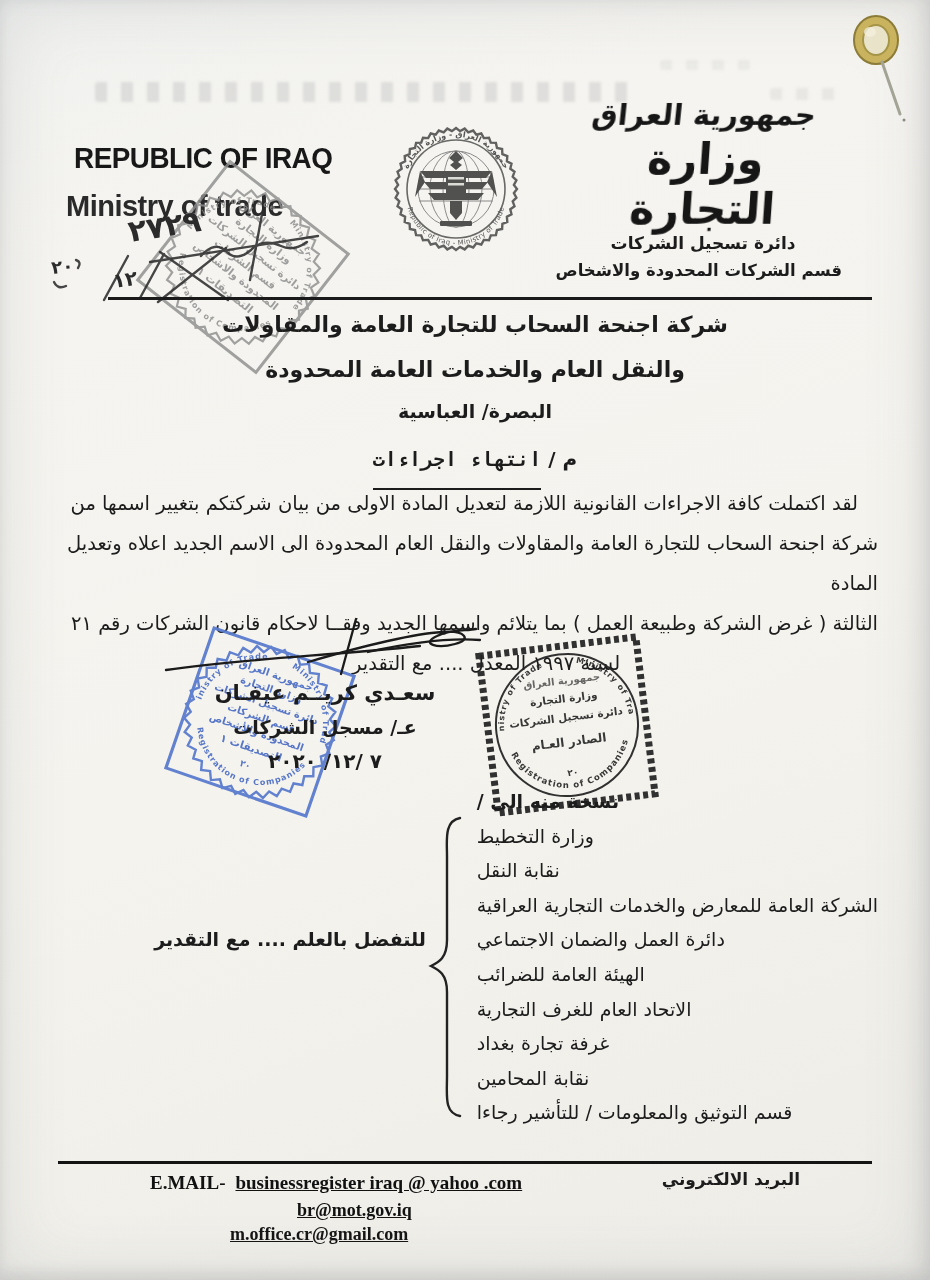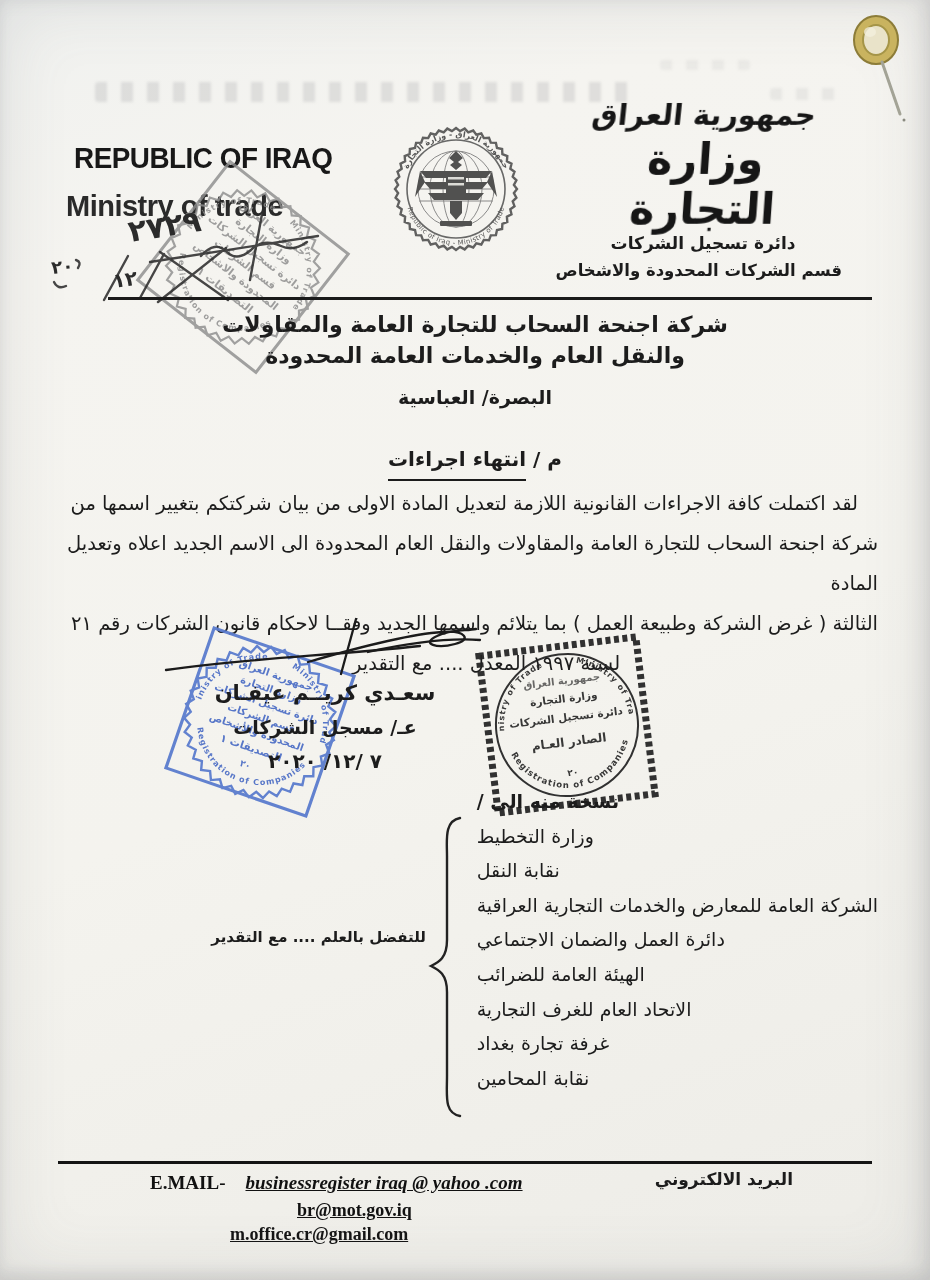--- a/index.html
+++ b/index.html
@@ -17,44 +17,44 @@
   .en2{left:66px;top:190px;font-size:29px;color:#2a2a2a;filter:blur(.25px);}
   .callig{right:96px;top:98px;width:260px;text-align:center;font-weight:bold;color:#161616;}
   .callig .c1{font-size:29px;transform:skewX(-6deg);filter:blur(.2px);}
   .callig .c2{font-size:43px;margin-top:2px;transform:skewX(-4deg);filter:blur(.2px);}
   .dept{right:122px;top:233px;width:210px;text-align:center;font-weight:bold;font-size:17px;white-space:nowrap;}
   .sect{right:88px;top:261px;width:280px;text-align:center;font-weight:bold;font-size:16.5px;white-space:nowrap;}
   .header-rule{left:108px;top:297px;width:764px;height:3px;background:#1a1a1a;}
   
   .title{left:160px;top:312px;width:630px;text-align:center;font-weight:bold;}
   .t1{font-size:22px;}
-  .t2{font-size:22px;margin-top:6px;}
+  .t2{font-size:22px;margin-top:20px;}
   .t3{font-size:19px;margin-top:18px;}
   .subject{left:160px;top:447px;width:630px;text-align:center;font-weight:bold;font-size:20px;}
-  .subject .u{border-bottom:2px solid #1c1c1c;padding-bottom:8px;}
+  .subject .u{border-bottom:2px solid #1c1c1c;padding-bottom:16px;font-family:Liberation Mono, monospace;}
   
   .bodytxt{left:52px;top:484px;width:826px;font-size:19.5px;line-height:40px;text-align:right;}
   .bodytxt .ind{padding-left:0;padding-right:20px;}
   .bodytxt .l4{padding-left:300px;text-align:left;}
   
   .sig-name{left:205px;top:681px;width:240px;text-align:center;font-weight:bold;font-size:21px;white-space:nowrap;}
   .sig-role{left:205px;top:716px;width:240px;text-align:center;font-weight:bold;font-size:19px;white-space:nowrap;}
   .sig-date{left:205px;top:749px;width:240px;text-align:center;font-weight:bold;font-size:20px;white-space:nowrap;}
   
   .copies{right:52px;top:784px;text-align:left;font-size:19px;line-height:34.6px;white-space:nowrap;}
   .copies .hd{font-weight:bold;}
-  .note{right:504px;top:928px;font-size:15px;font-weight:bold;white-space:nowrap;}
+  .note{right:504px;top:928px;font-size:19px;font-weight:bold;white-space:nowrap;}
   
   .footer-rule{left:58px;top:1161px;width:814px;height:3px;background:#141414;}
   .em{font-family:"Liberation Serif",serif;font-weight:bold;color:#111;}
   .em-line1{left:150px;top:1172px;font-size:19px;white-space:nowrap;}
-  .em-line1 .ul{text-decoration:underline;margin-left:20px;font-style:italic;}
+  .em-line1 .ul{text-decoration:underline;margin-left:10px;}
   .em-line2{left:297px;top:1200px;font-size:18px;text-decoration:underline;}
   .em-line3{left:230px;top:1224px;font-size:18px;font-weight:bold;text-decoration:underline;font-family:"Liberation Serif",serif;color:#151515;}
-  .em-ar{right:137px;top:1169px;font-size:17px;font-weight:bold;}
+  .em-ar{right:130px;top:1169px;font-size:17px;font-weight:bold;}
   
   svg text{font-family:"DejaVu Sans",sans-serif;}
   .stamp-gray{left:128px;top:152px;opacity:.82;filter:blur(.35px);}
   .stamp-blue{left:148px;top:610px;opacity:.95;}
   .stamp-black{left:462px;top:628px;opacity:.93;filter:blur(.2px);}
   .emblem{left:384px;top:121px;opacity:.88;filter:blur(.2px);}
   .handwr{left:18px;top:196px;}
   .sigscribble{left:158px;top:616px;}
   .brace{left:408px;top:808px;}
   .pin{left:846px;top:10px;}
@@ -235,20 +235,21 @@
   <div class="abs copies rtl">
     <div class="hd">نسخة منه الى /</div>
     <div>وزارة التخطيط</div>
     <div>نقابة النقل</div>
     <div>الشركة العامة للمعارض والخدمات التجارية العراقية</div>
     <div>دائرة العمل والضمان الاجتماعي</div>
     <div>الهيئة العامة للضرائب</div>
     <div>الاتحاد العام للغرف التجارية</div>
     <div>غرفة تجارة بغداد</div>
     <div>نقابة المحامين</div>
+    <div>قسم التوثيق والمعلومات / للتأشير رجاءا</div>
   </div>
 
   <svg class="abs brace" width="70" height="320">
     <path d="M52,10 C36,13 39,32 39,48 L39,132 C39,150 31,154 23,158 C31,162 39,166 39,184 L39,268 C39,288 36,305 52,308" fill="none" stroke="#222" stroke-width="2.4" stroke-linecap="round"></path>
   </svg>
 
   <div class="abs note rtl">للتفضل بالعلم .... مع التقدير</div>
 
   <div class="abs footer-rule"></div>
   <div class="abs em em-line1">

